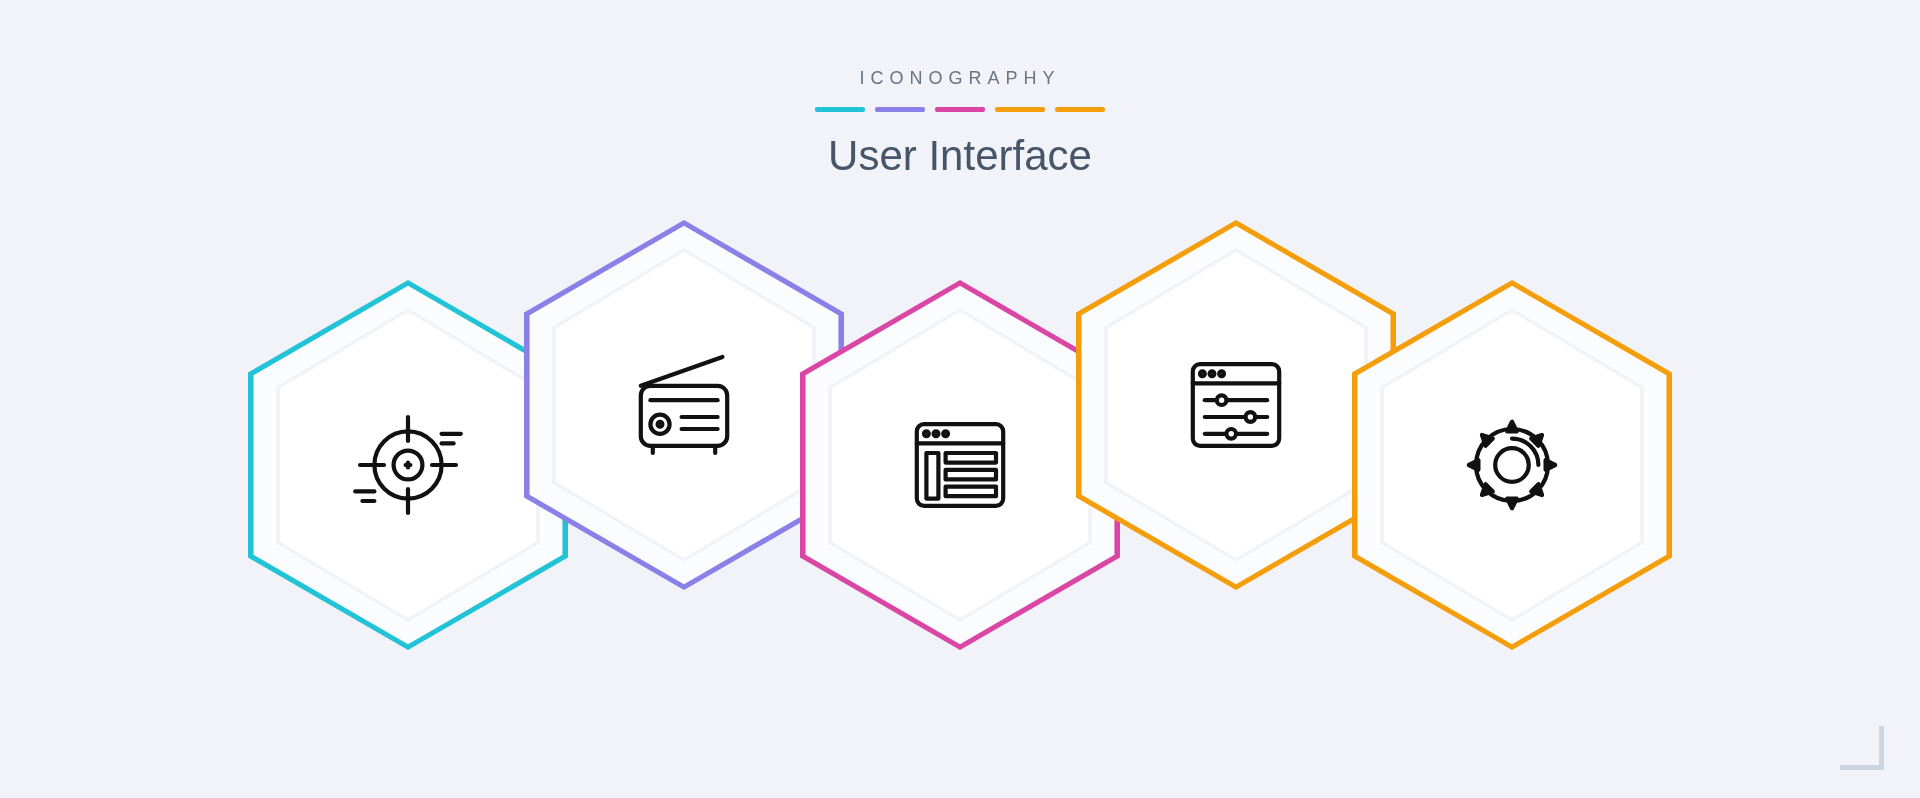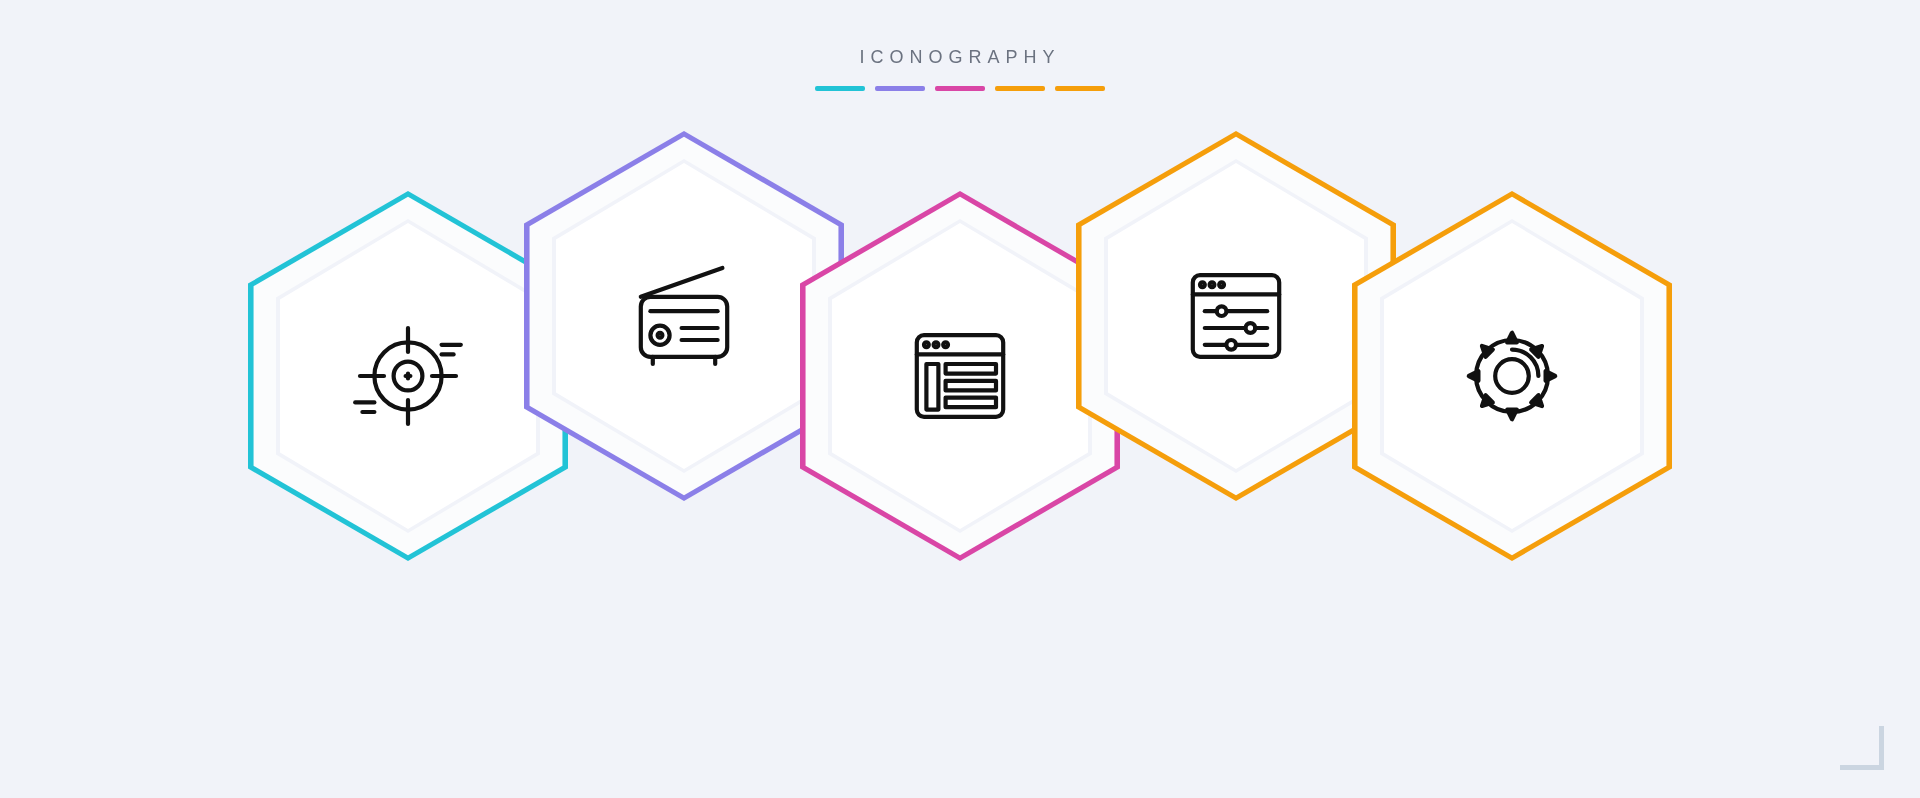--- a/index.html
+++ b/index.html
@@ -6,21 +6,21 @@
   html, body { width: 1920px; height: 798px; overflow: hidden; }
   body {
     background: #f1f3f9;
     font-family: -apple-system, BlinkMacSystemFont, "Segoe UI", Arial, sans-serif;
     display: flex;
     flex-direction: column;
     align-items: center;
   }
   .header {
     text-align: center;
-    margin-top: 47px;
+    margin-top: 68px;
   }
   .brand {
     letter-spacing: 6px;
     font-size: 18px;
     color: #6b7280;
     font-weight: 400;
   }
   .accent-bars {
     display: flex;
     justify-content: center;
@@ -89,20 +89,21 @@
 
 <div class="header">
   <div class="brand">ICONOGRAPHY</div>
   <div class="accent-bars">
     <span style="background:#22c3d6"></span>
     <span style="background:#8b7fe8"></span>
     <span style="background:#d946a6"></span>
     <span style="background:#f59e0b"></span>
     <span style="background:#f59e0b"></span>
   </div>
+  <div class="title">User Interface</div>
 </div>
 
 <div class="hex-row">
 
   <div class="hex-stack" style="--c:#22c3d6">
     <div class="hex outer"></div>
     <div class="hex mid"></div>
     <div class="hex gap"></div>
     <div class="hex inner">
       <svg class="icon-svg" viewBox="0 0 100 100">

